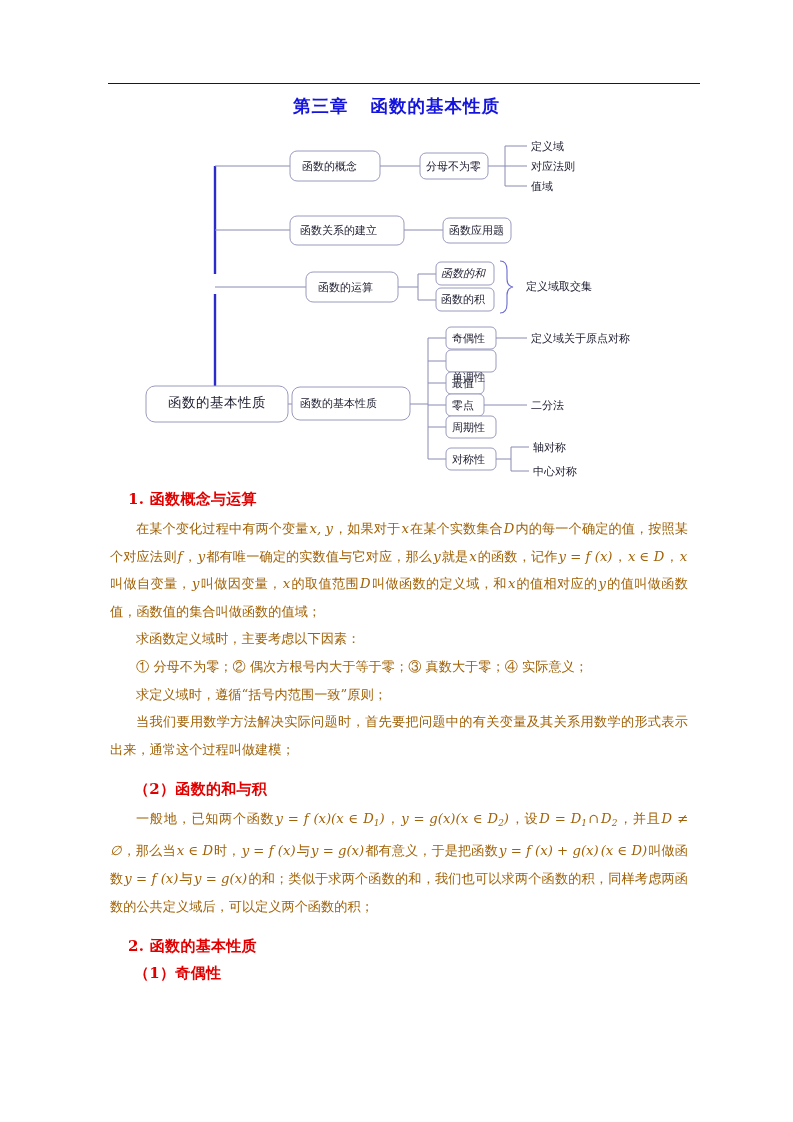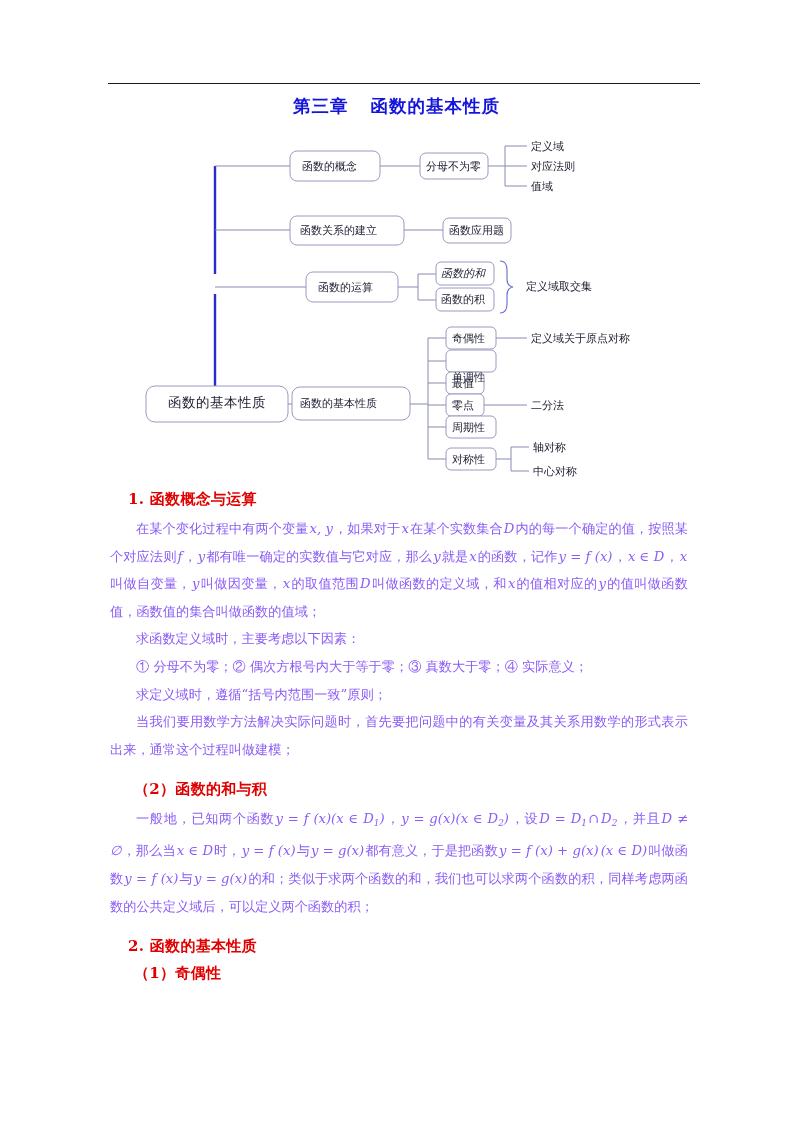--- a/index.html
+++ b/index.html
@@ -88,21 +88,21 @@
   .h-red.sub { margin-left: 24px; }
   .h-red.gap-top { margin-top: 17px; }
 
   p.para {
     margin: 0 0 0 0;
     font-size: 13.2px;
     line-height: 27.6px;
     text-align: justify;
     text-justify: inter-ideograph;
     font-family: "DejaVu Serif", "Liberation Serif", serif;
-    color: #8b5cf6;
+    color: #a16207;
   }
   p.indent { text-indent: 26px; }
 
   .mi {
     font-family: "DejaVu Serif", "Liberation Serif", serif;
     font-style: italic;
     padding: 0 1px;
   }
   .mo {
     font-family: "DejaVu Serif", "Liberation Serif", serif;

